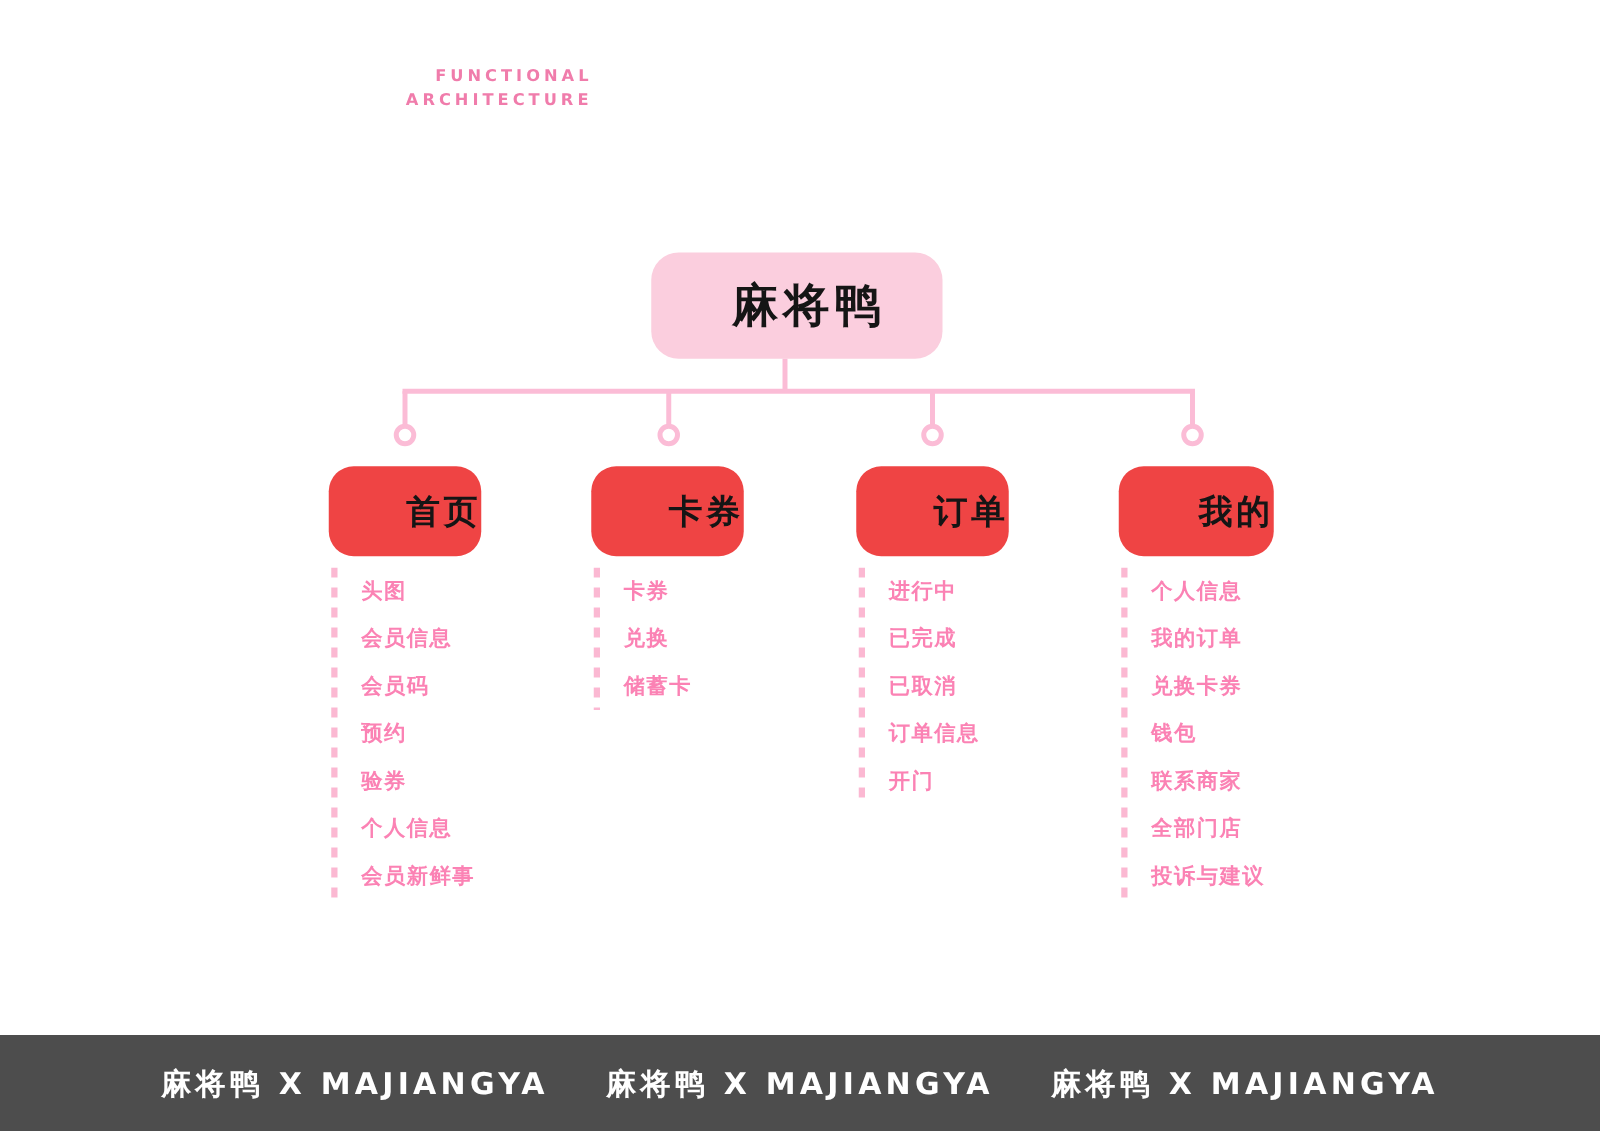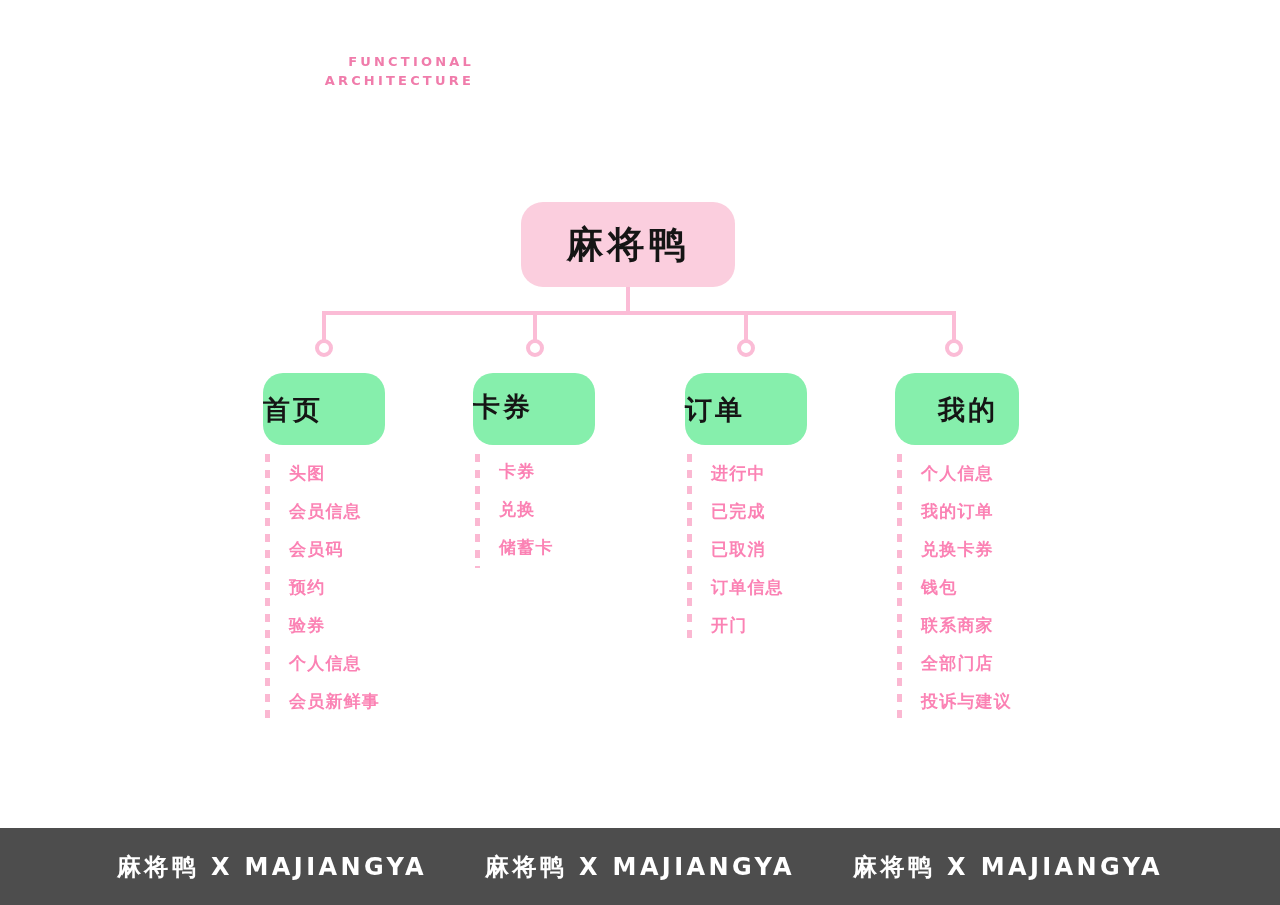--- a/index.html
+++ b/index.html
@@ -78,20 +78,21 @@
     position: absolute;
     left: 521px;
     top: 202px;
     width: 214px;
     height: 85px;
     background: #fbcede;
     border-radius: 22px;
     display: flex;
     align-items: center;
     justify-content: center;
+    padding-left: 19px;
   }
   .root-label {
     font-size: 37px;
     font-weight: bold;
     color: #151515;
     letter-spacing: 4px;
     line-height: 1;
     white-space: nowrap;
   }
 
@@ -112,25 +113,25 @@
     top: 0;
     width: 1280px;
     height: 840px;
   }
   .branch {
     position: absolute;
     top: 373px;
   }
   .branch-node {
     height: 72px;
-    background: #86efac;
+    background: #ef4444;
     border-radius: 20px;
     display: flex;
     align-items: center;
-    justify-content: flex-start;
+    justify-content: flex-end;
     box-sizing: border-box;
   }
   .branch-label {
     font-size: 27px;
     font-weight: bold;
     color: #151515;
     letter-spacing: 3px;
     line-height: 1;
     white-space: nowrap;
   }
@@ -163,21 +164,21 @@
   .footer {
     position: absolute;
     left: 0;
     top: 828px;
     width: 1280px;
     height: 77px;
     background: #4d4d4d;
     display: flex;
     align-items: center;
     justify-content: center;
-    gap: 58px;
+    gap: 46px;
   }
   .footer-item {
     color: #ffffff;
     font-size: 24px;
     font-weight: bold;
     letter-spacing: 3.4px;
     white-space: nowrap;
     line-height: 1;
   }
 </style>
@@ -223,21 +224,21 @@
         <div class="leaf-item">头图</div>
         <div class="leaf-item">会员信息</div>
         <div class="leaf-item">会员码</div>
         <div class="leaf-item">预约</div>
         <div class="leaf-item">验券</div>
         <div class="leaf-item">个人信息</div>
         <div class="leaf-item">会员新鲜事</div>
       </div>
     </div>
 
-    <div class="branch" style="left:473px; width:250px;font-family:Liberation Mono, monospace;">
+    <div class="branch" style="left:473px; width:250px;">
       <div class="branch-node" style="width:122px;">
         <span class="branch-label">卡券</span>
       </div>
       <div class="leaf-list">
         <span class="leaf-dash"></span>
         <div class="leaf-item">卡券</div>
         <div class="leaf-item">兑换</div>
         <div class="leaf-item">储蓄卡</div>
       </div>
     </div>

